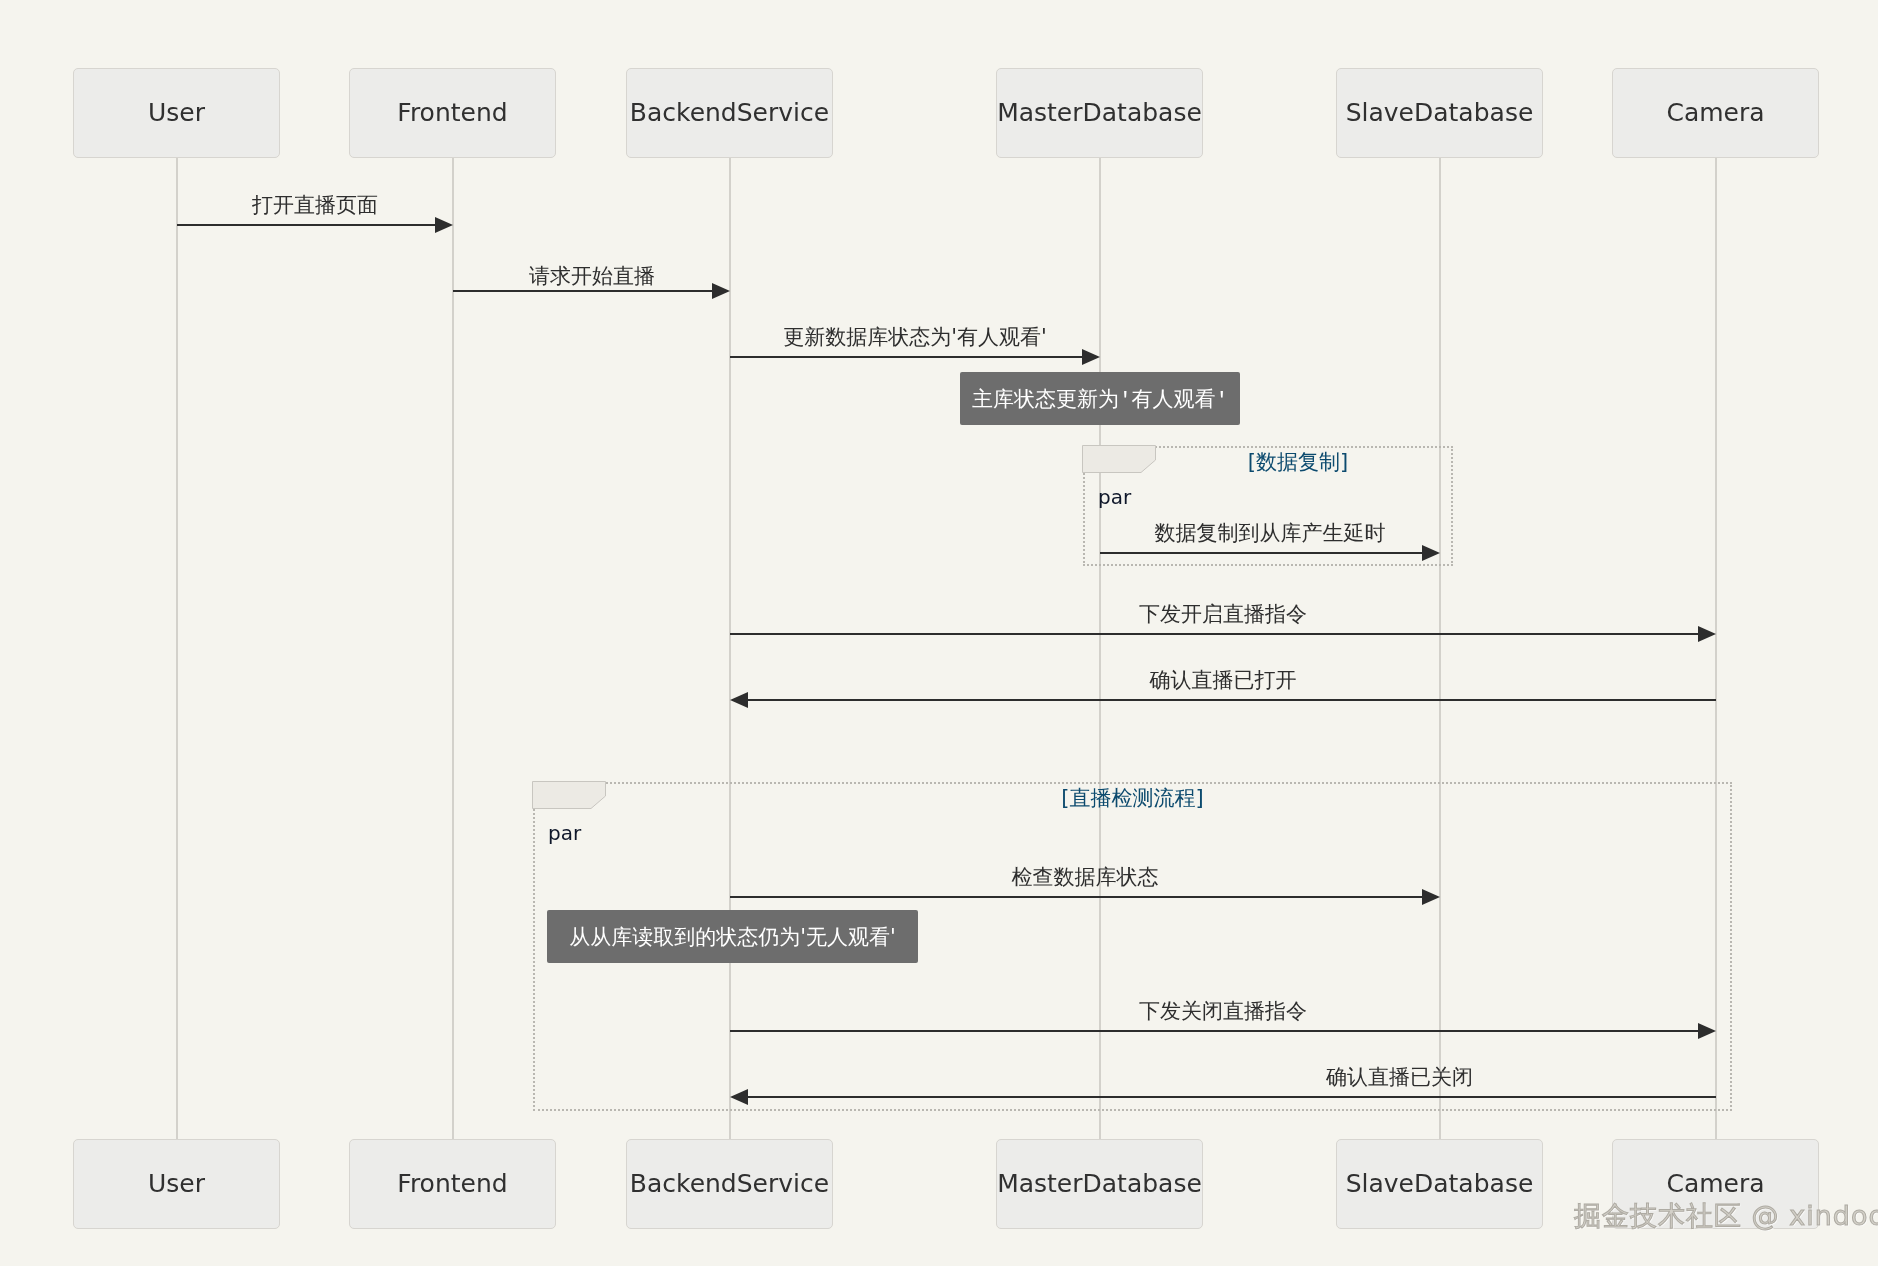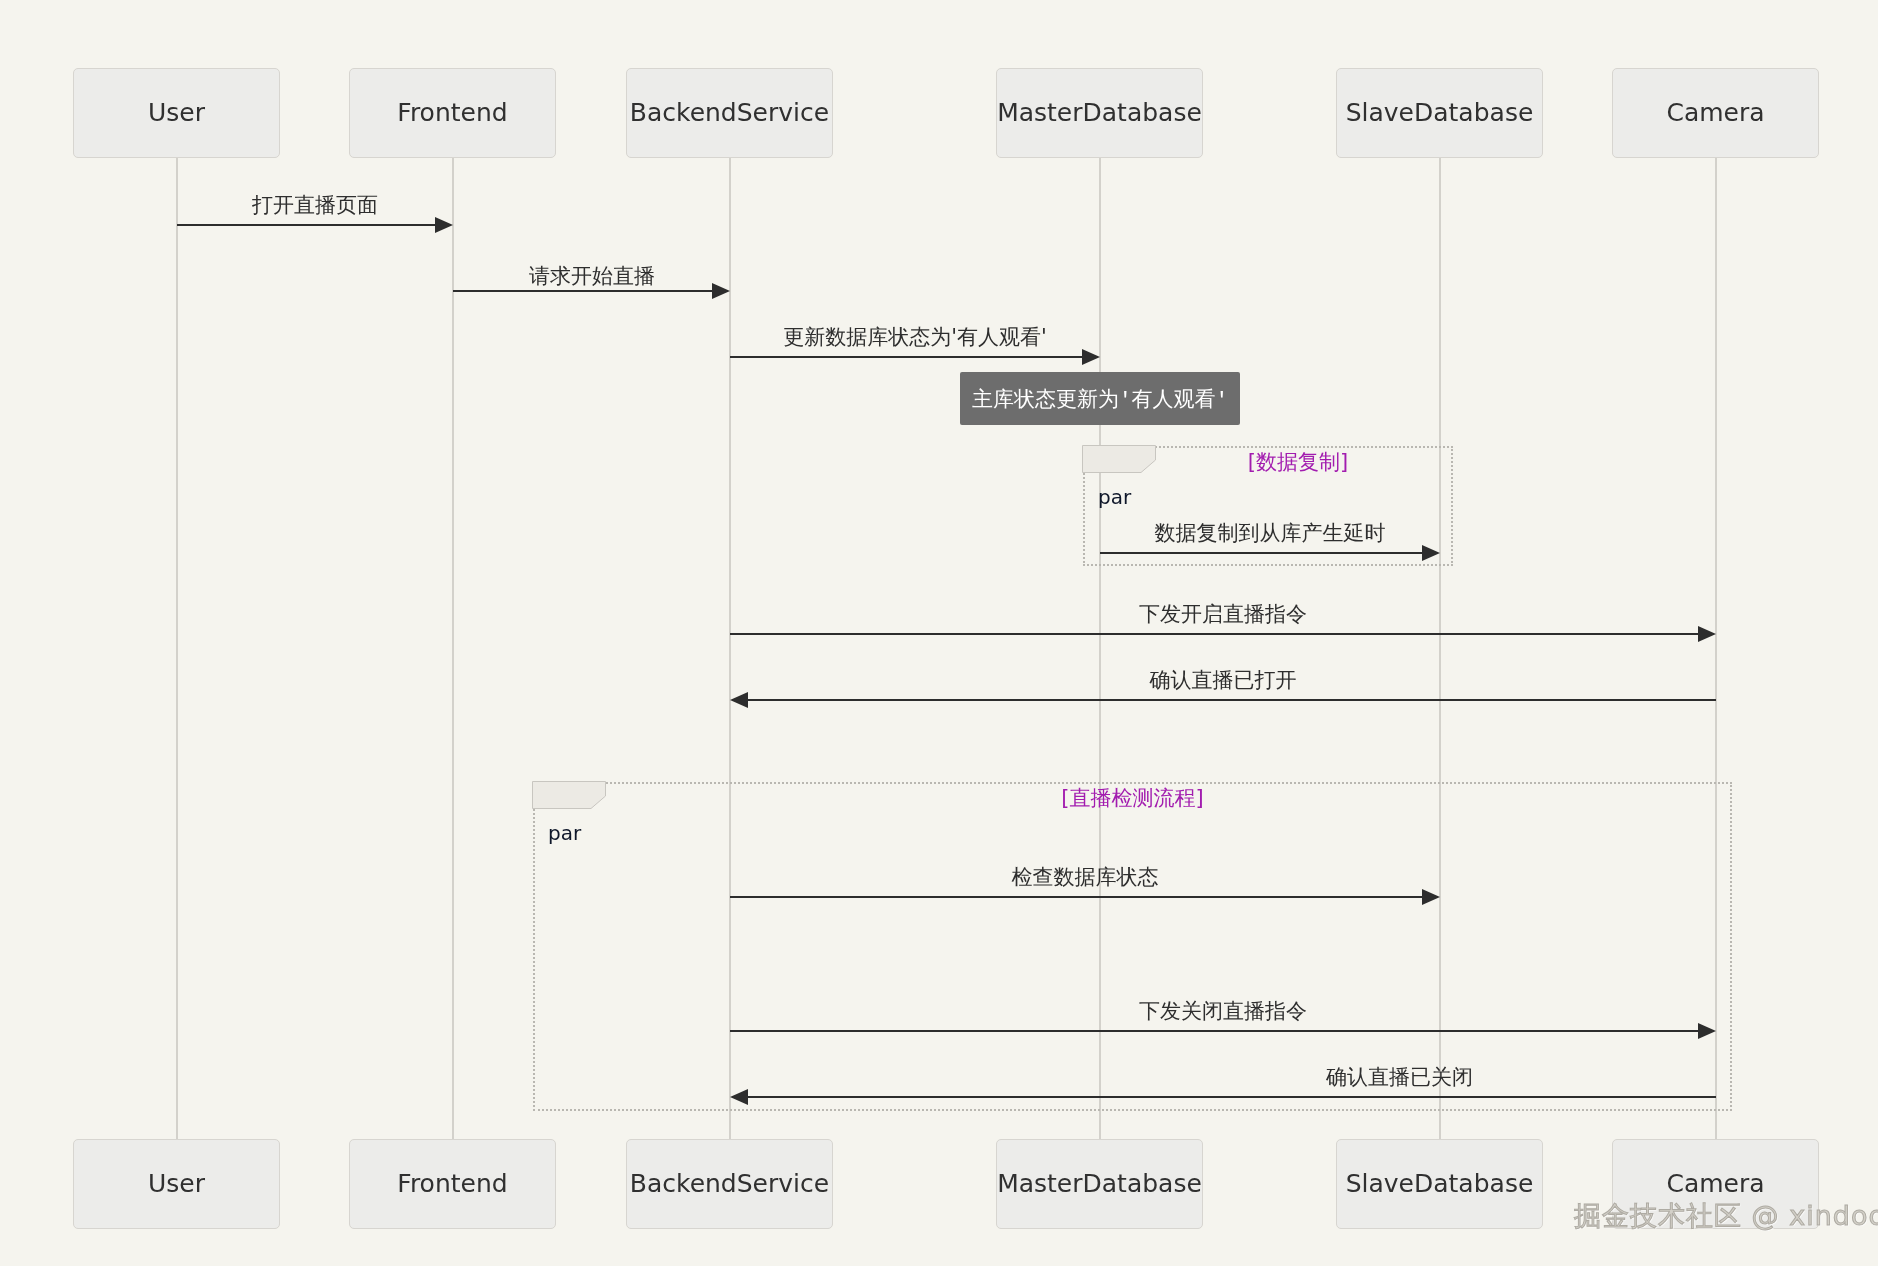--- a/index.html
+++ b/index.html
@@ -22,21 +22,21 @@
   }
   .msg-line{position:absolute;height:2px;background:#2d2d2d;}
   .head-r{position:absolute;width:0;height:0;border-top:8px solid transparent;border-bottom:8px solid transparent;border-left:18px solid #2d2d2d;}
   .head-l{position:absolute;width:0;height:0;border-top:8px solid transparent;border-bottom:8px solid transparent;border-right:18px solid #2d2d2d;}
   .note{
     position:absolute;background:#6d6d6d;color:#ffffff;border-radius:2px;
     font-size:21px;text-align:center;display:flex;align-items:center;justify-content:center;
     white-space:nowrap;
   }
   .frame{position:absolute;border:2px dotted #b9b7b1;box-sizing:border-box;}
-  .frame-label{position:absolute;text-align:center;font-size:21px;color:#a21caf;height:26px;line-height:26px;}
+  .frame-label{position:absolute;text-align:center;font-size:21px;color:#0c4a6e;height:26px;line-height:26px;}
   .par-tab{position:absolute;}
   .par-text{position:absolute;font-size:20px;color:#0f172a;height:40px;line-height:26px;margin-top:37px;}
   .watermark{
     position:absolute;font-size:27px;letter-spacing:1px;white-space:nowrap;
     color:#d3d0c8;-webkit-text-stroke:1px #aeaba3;
     text-shadow:1px 1px 1px #ffffff;z-index:30;
   }
 </style>
 </head>
 <body>
@@ -88,20 +88,21 @@
 
   <div class="msg-label" style="left:973px;top:666px;">确认直播已打开</div>
   <div class="msg-line" style="left:746px;top:699px;width:970px;"></div>
   <div class="head-l" style="left:730px;top:692px;"></div>
 
 
   <div class="msg-label" style="left:835px;top:863px;">检查数据库状态</div>
   <div class="msg-line" style="left:730px;top:896px;width:694px;"></div>
   <div class="head-r" style="left:1422px;top:889px;"></div>
 
+  <div class="note" style="left:547px;top:910px;width:371px;height:53px;">从从库读取到的状态仍为'无人观看'</div>
 
   <div class="msg-label" style="left:973px;top:997px;">下发关闭直播指令</div>
   <div class="msg-line" style="left:730px;top:1030px;width:970px;"></div>
   <div class="head-r" style="left:1698px;top:1023px;"></div>
 
   <div class="msg-label" style="left:973px;top:1063px;text-align:right;">确认直播已关闭</div>
   <div class="msg-line" style="left:746px;top:1096px;width:970px;"></div>
   <div class="head-l" style="left:730px;top:1089px;"></div>
 
   <div class="actor" style="left:73px;top:68px;">User</div>

